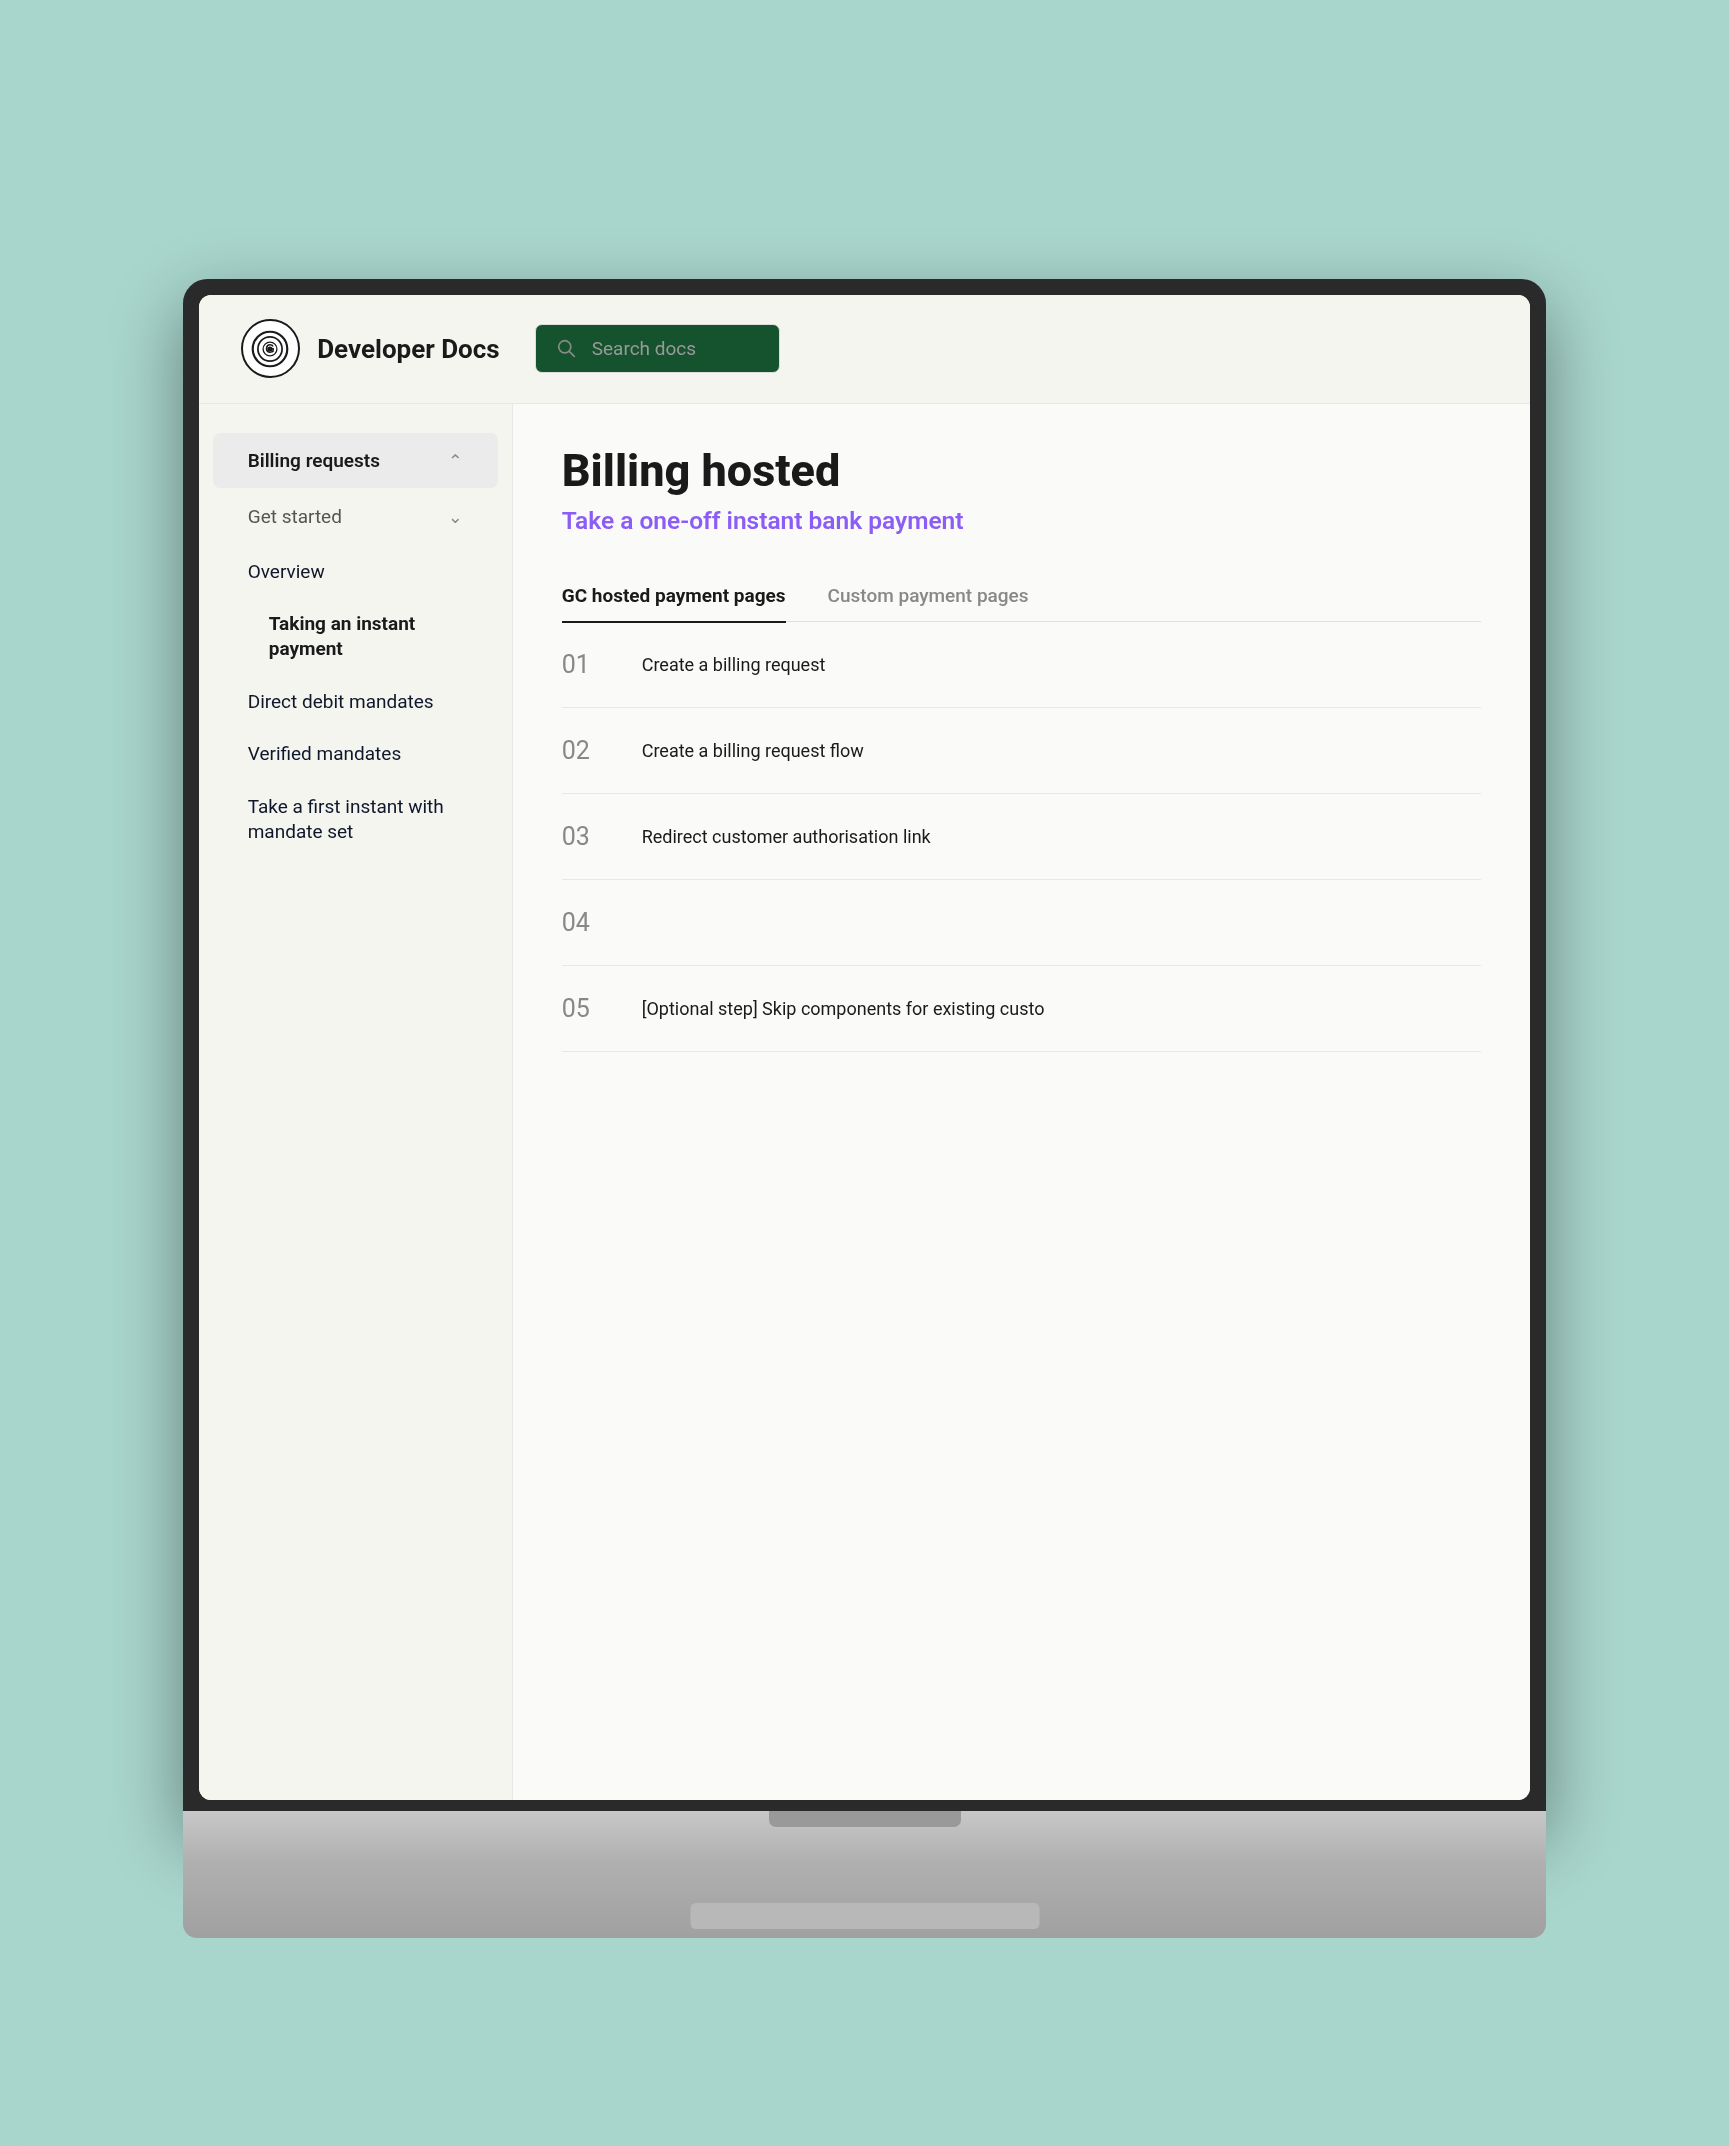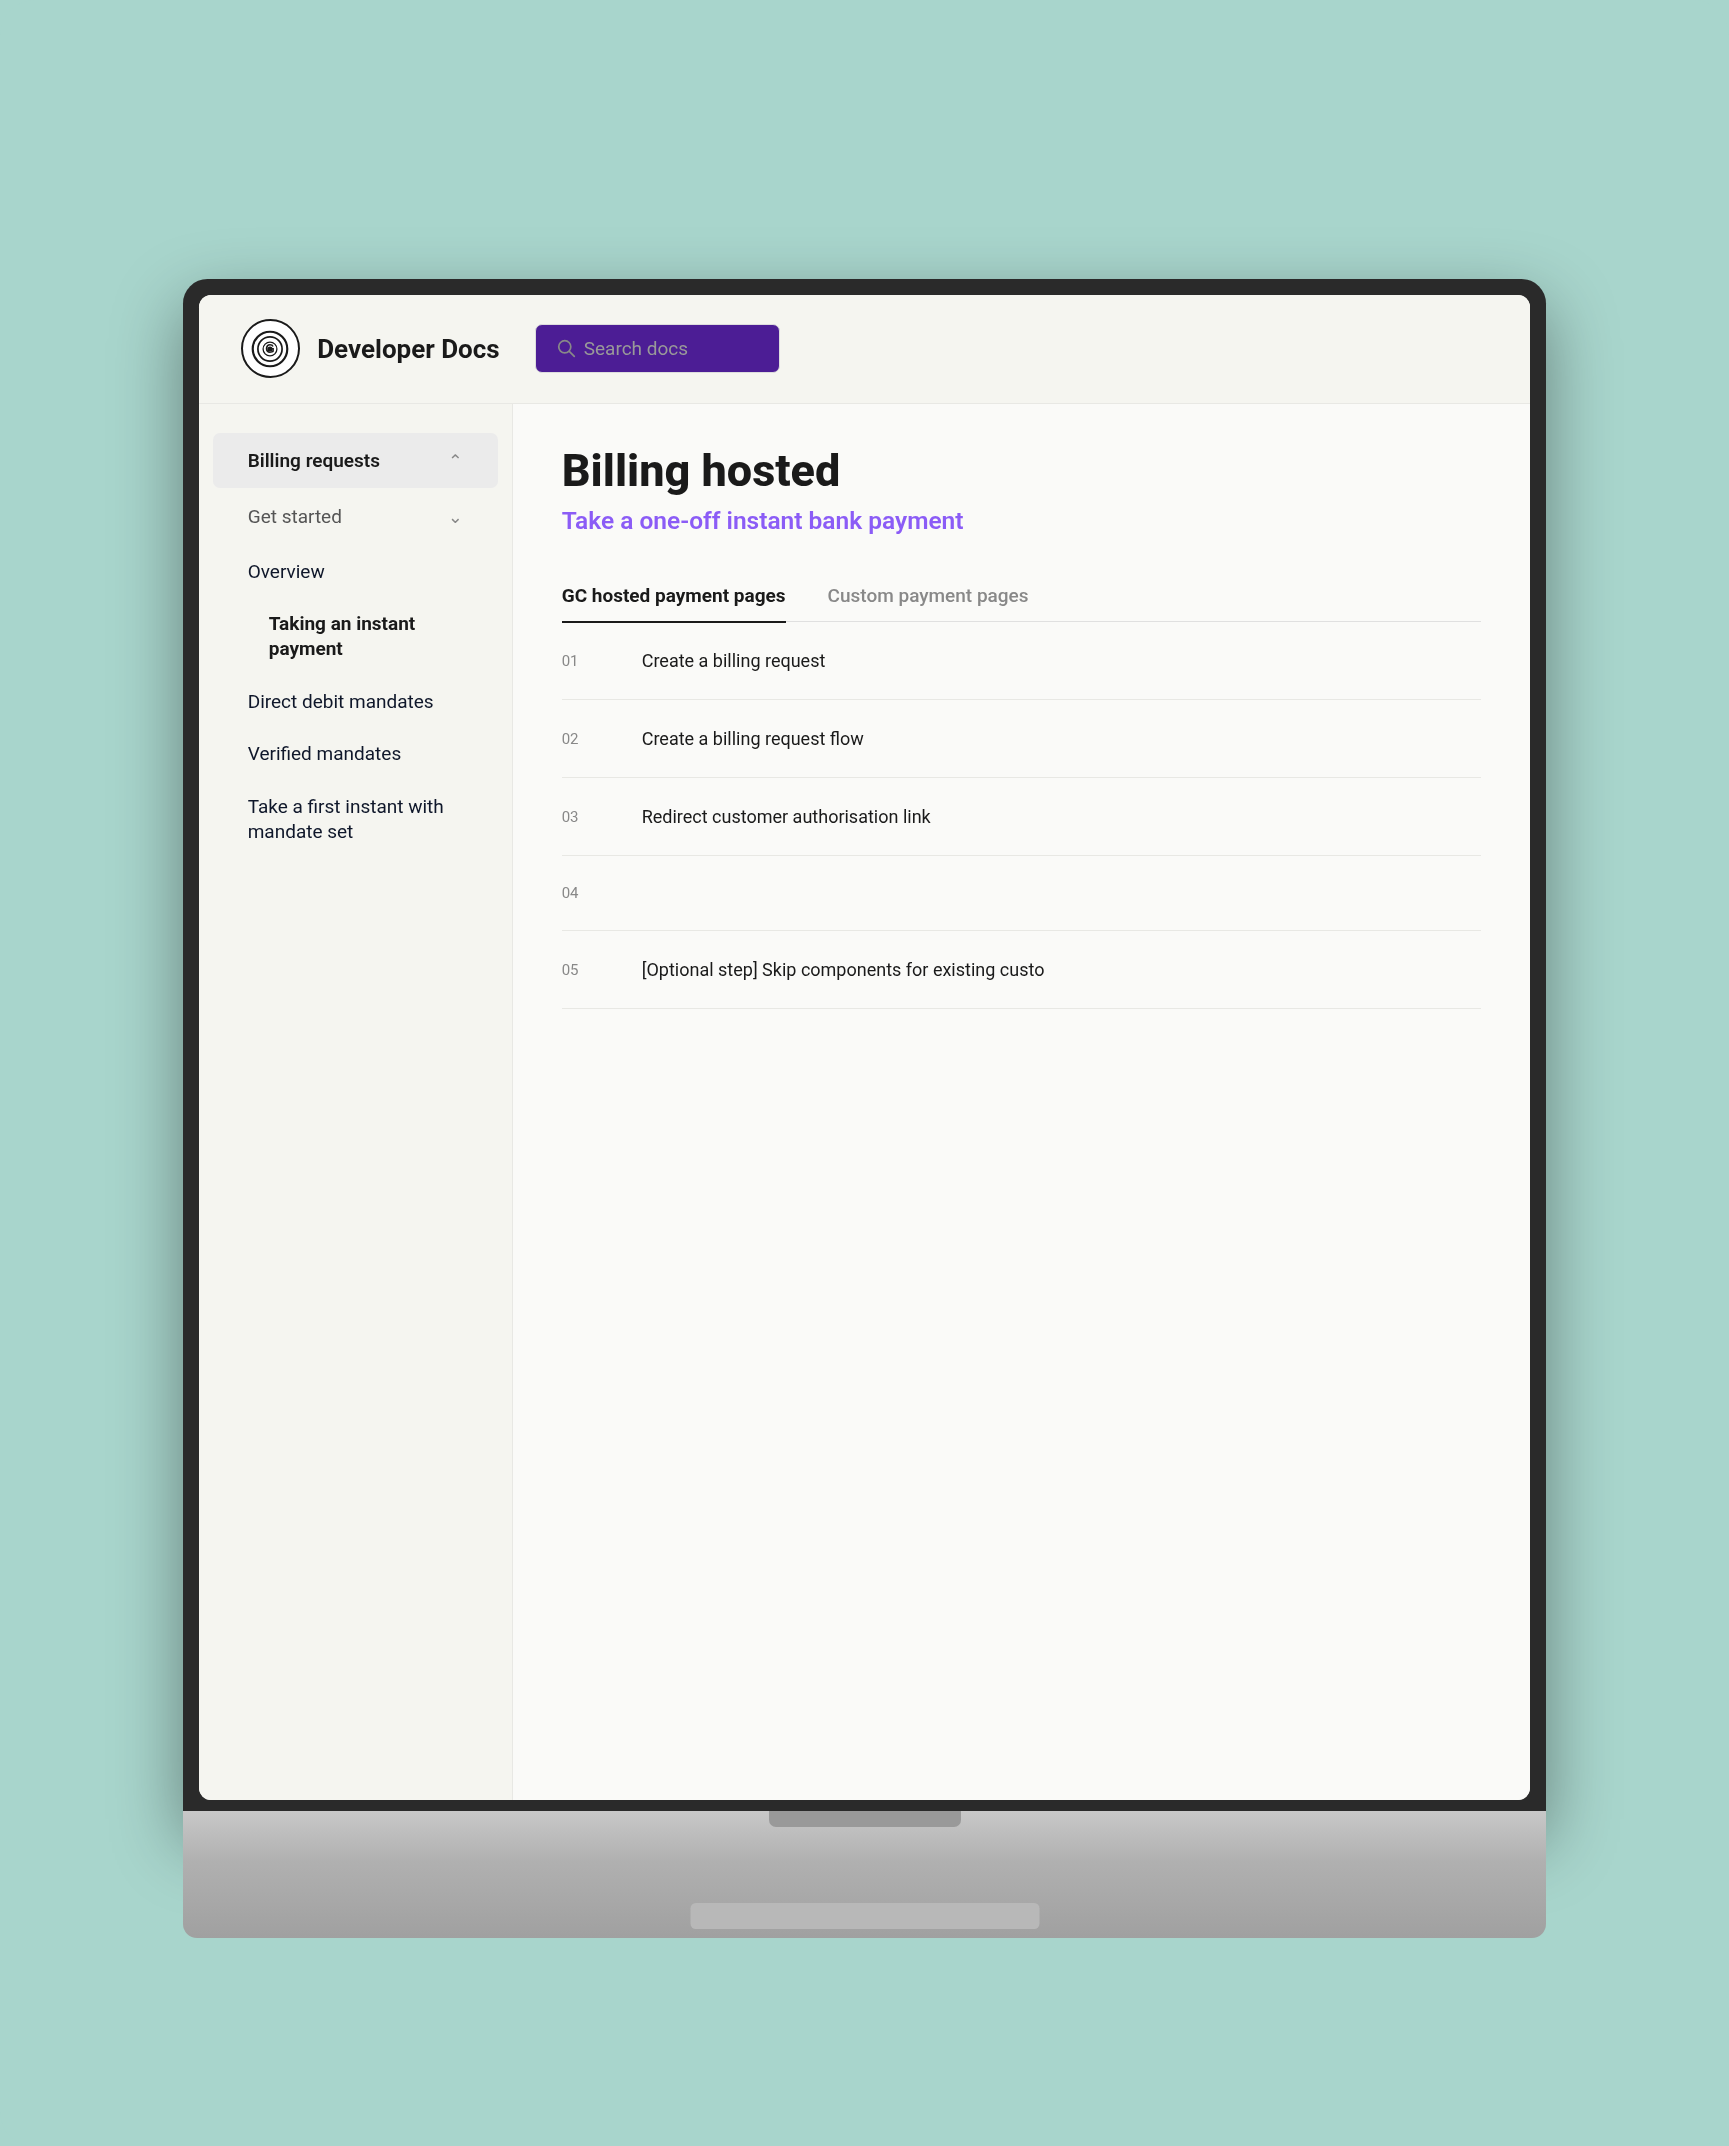--- a/index.html
+++ b/index.html
@@ -139,23 +139,23 @@
     .site-title {
       font-size: 26px;
       font-weight: 700;
       color: #1a1a1a;
       white-space: nowrap;
     }
 
     .search-bar {
       display: flex;
       align-items: center;
-      gap: 8px;
+      gap: 16px;
       padding: 12.2px 21px;
-      background: #4c1d95;
+      background: #14532d;
       border: 1.3px solid #ddd;
       border-radius: 7px;
       min-width: 245px;
       cursor: text;
     }
 
     .search-icon-svg {
       color: #888;
       flex-shrink: 0;
     }
@@ -297,21 +297,21 @@
     .step-row {
       display: flex;
       align-items: center;
       padding: 28px 0;
       border-bottom: 0.9px solid #e8e8e4;
       gap: 35px;
       cursor: pointer;
     }
 
     .step-number {
-      font-size: 15px;
+      font-size: 25px;
       color: #888;
       font-weight: 400;
       min-width: 45px;
       font-variant-numeric: tabular-nums;
     }
 
     .step-title {
       font-size: 18px;
       color: #1a1a1a;
       font-weight: 400;

